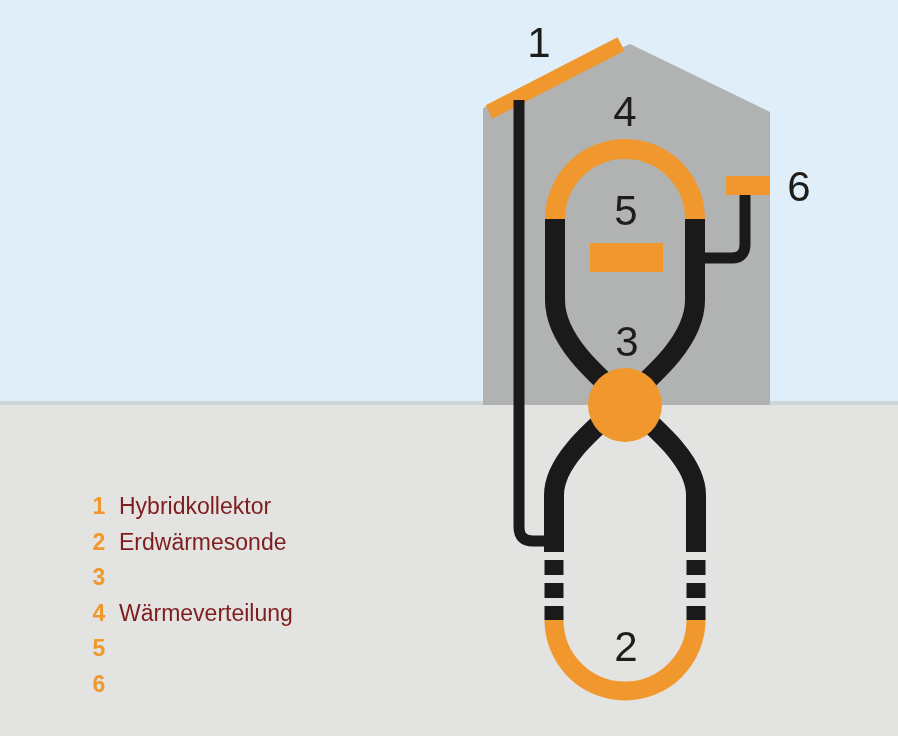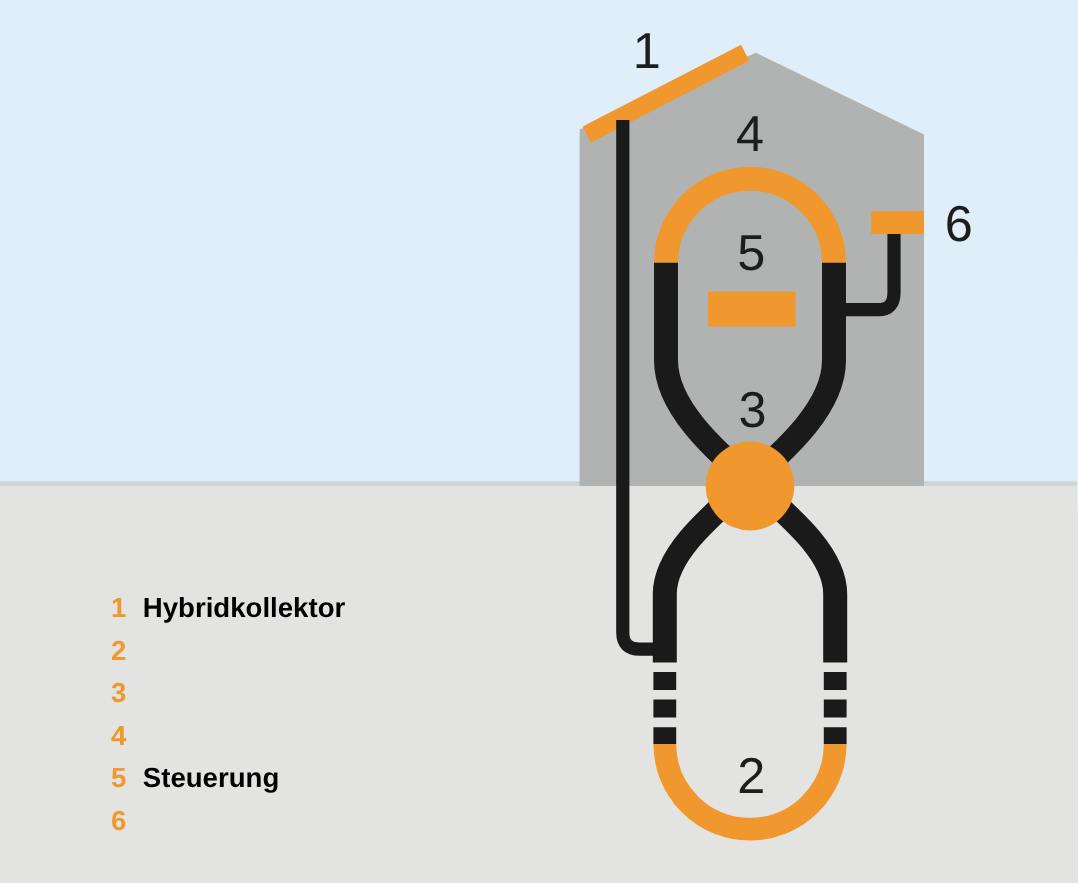--- a/index.html
+++ b/index.html
@@ -45,22 +45,22 @@
   }
   .legend-num {
     display: inline-block;
     width: 22px;
     text-align: center;
     font-weight: 700;
     color: #F0982D;
   }
   .legend-label {
     margin-left: 9px;
-    font-weight: 700;
-    color: #000000;
+    font-weight: 400;
+    color: #7f1d1d;
     white-space: nowrap;
   }
 </style>
 </head>
 <body>
 
 <div class="stage">
 
   <svg width="898" height="736" viewBox="0 0 898 736">
 
@@ -99,29 +99,30 @@
   <div class="marker" style="left:626px; top:211px;">5</div>
   <div class="marker" style="left:799px; top:187px;">6</div>
 
   <div class="legend">
     <div class="legend-row">
       <span class="legend-num">1</span>
       <span class="legend-label">Hybridkollektor</span>
     </div>
     <div class="legend-row">
       <span class="legend-num">2</span>
+      <span class="legend-label">Erdwärmesonde</span>
     </div>
     <div class="legend-row">
       <span class="legend-num">3</span>
     </div>
     <div class="legend-row">
       <span class="legend-num">4</span>
+      <span class="legend-label">Wärmeverteilung</span>
     </div>
     <div class="legend-row">
       <span class="legend-num">5</span>
-      <span class="legend-label">Steuerung</span>
     </div>
     <div class="legend-row">
       <span class="legend-num">6</span>
     </div>
   </div>
 
 </div>
 
 </body></html>

